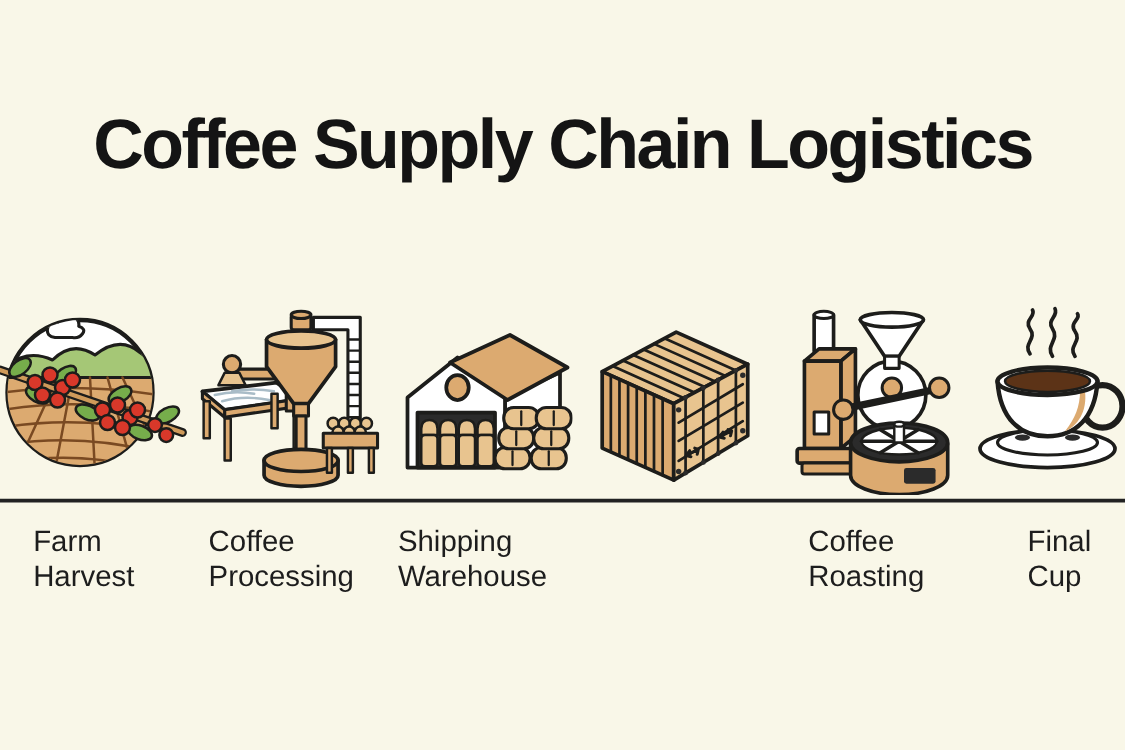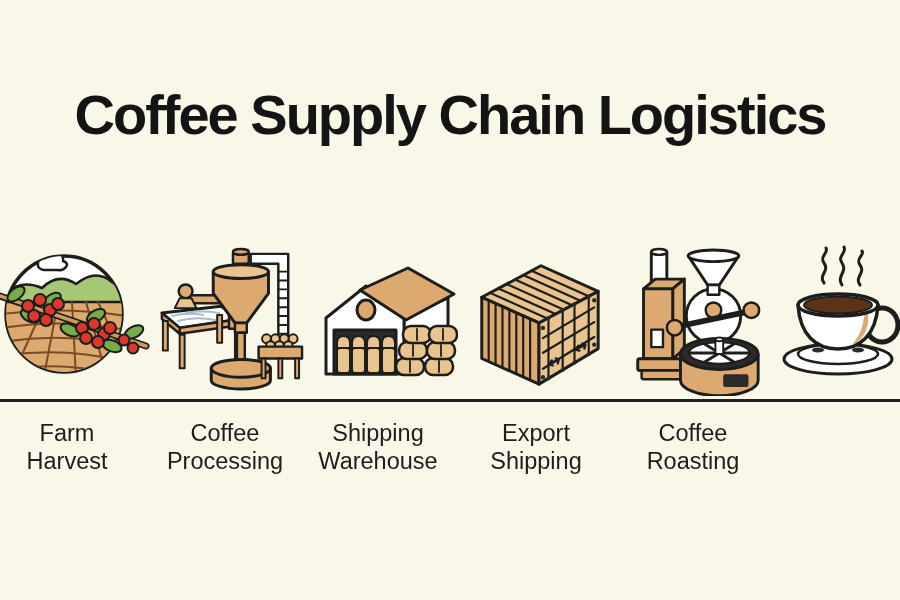--- a/index.html
+++ b/index.html
@@ -22,21 +22,21 @@
   }
   .icon{position:absolute;}
   .icon svg{display:block;width:100%;height:100%;}
   .divider{
     position:absolute;left:0;top:399px;width:900px;height:3px;
     background:var(--divider_color);
   }
   .stage-label{
     position:absolute;top:420px;transform:translateX(-50%);
     font-size:23.5px;font-weight:500;color:var(--label_color);
-    line-height:1.18;text-align:center;white-space:pre-line;
+    line-height:1.18;text-align:left;white-space:pre-line;
   }
   
   .ol{stroke:var(--outline);fill:none;stroke-linecap:round;stroke-linejoin:round;}
   .fw{fill:#ffffff;} .ft{fill:var(--tan);} .ftl{fill:var(--tan_light);}
   .fg{fill:var(--green_hill);} .fl{fill:var(--leaf_green);} .fr{fill:var(--berry_red);}
   .fb{fill:var(--coffee_brown);} .fd{fill:var(--dark);}
   .sfur{stroke:var(--furrow_brown);fill:none;stroke-linecap:round;}
   .swat{stroke:var(--water_blue);fill:none;stroke-linecap:round;}
   .sstick{stroke:var(--tan_stick);fill:none;stroke-linecap:round;}
 </style>
@@ -298,18 +298,17 @@
   </div>
 
   <div class="divider"></div>
 
   <div class="stage-label" style="left:67px">Farm
 Harvest</div>
   <div class="stage-label" style="left:225px">Coffee
 Processing</div>
   <div class="stage-label" style="left:378px">Shipping
 Warehouse</div>
-  <div class="stage-label" style="left:536px">Export
-Shipping</div>
   <div class="stage-label" style="left:693px">Coffee
 Roasting</div>
+  <div class="stage-label" style="left:848px">Final Cup</div>
 
 </div>
 
 </body></html>

